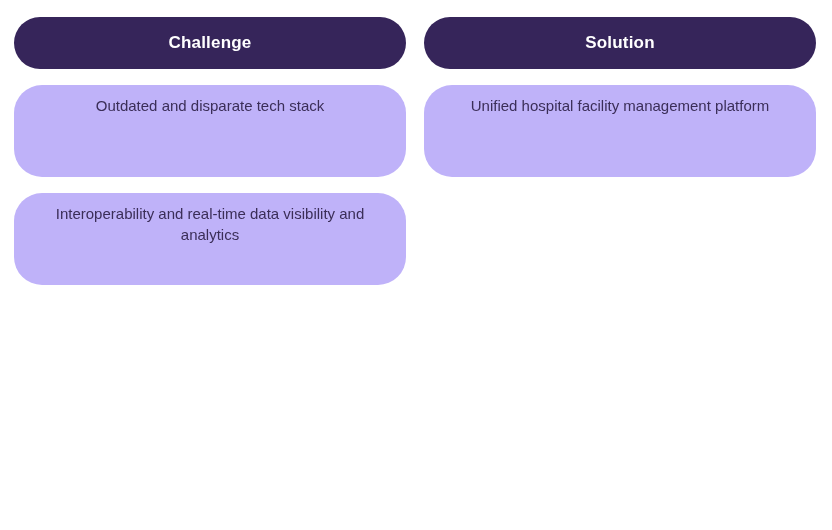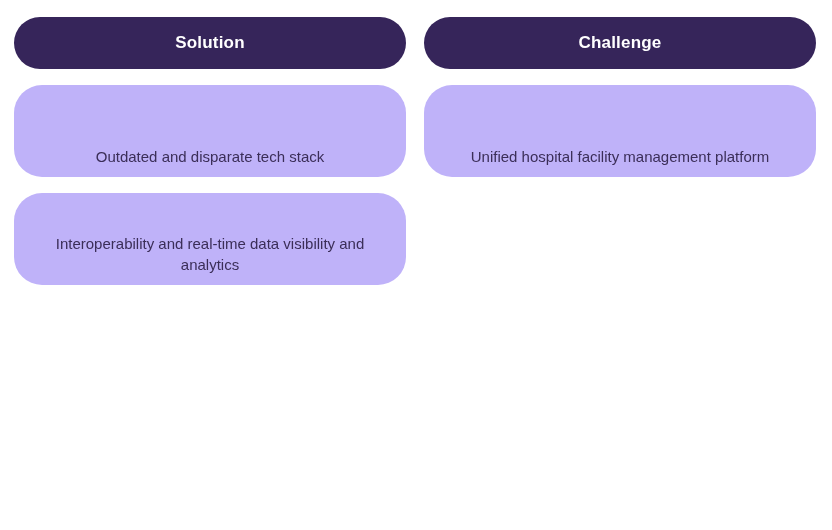--- a/index.html
+++ b/index.html
@@ -36,38 +36,38 @@
     justify-content: center;
     font-size: 17px;
     font-weight: 700;
     letter-spacing: 0.2px;
   }
   .cell {
     background: var(--cell-bg);
     color: var(--cell-text);
     border-radius: 28px;
     display: flex;
-    align-items: flex-end;
+    align-items: flex-start;
     justify-content: center;
     text-align: center;
     font-size: 15px;
     line-height: 1.4;
     padding: 10px 30px;
   }
 </style>
 </head>
 <body>
 
 <div class="board">
 
   <div class="col-header">
-    <span>Solution</span>
+    <span>Challenge</span>
   </div>
   <div class="col-header">
-    <span>Challenge</span>
+    <span>Solution</span>
   </div>
 
   <div class="cell">
     <span>Outdated and disparate tech stack</span>
   </div>
   <div class="cell">
     <span>Unified hospital facility management platform</span>
   </div>
 
   <div class="cell">

